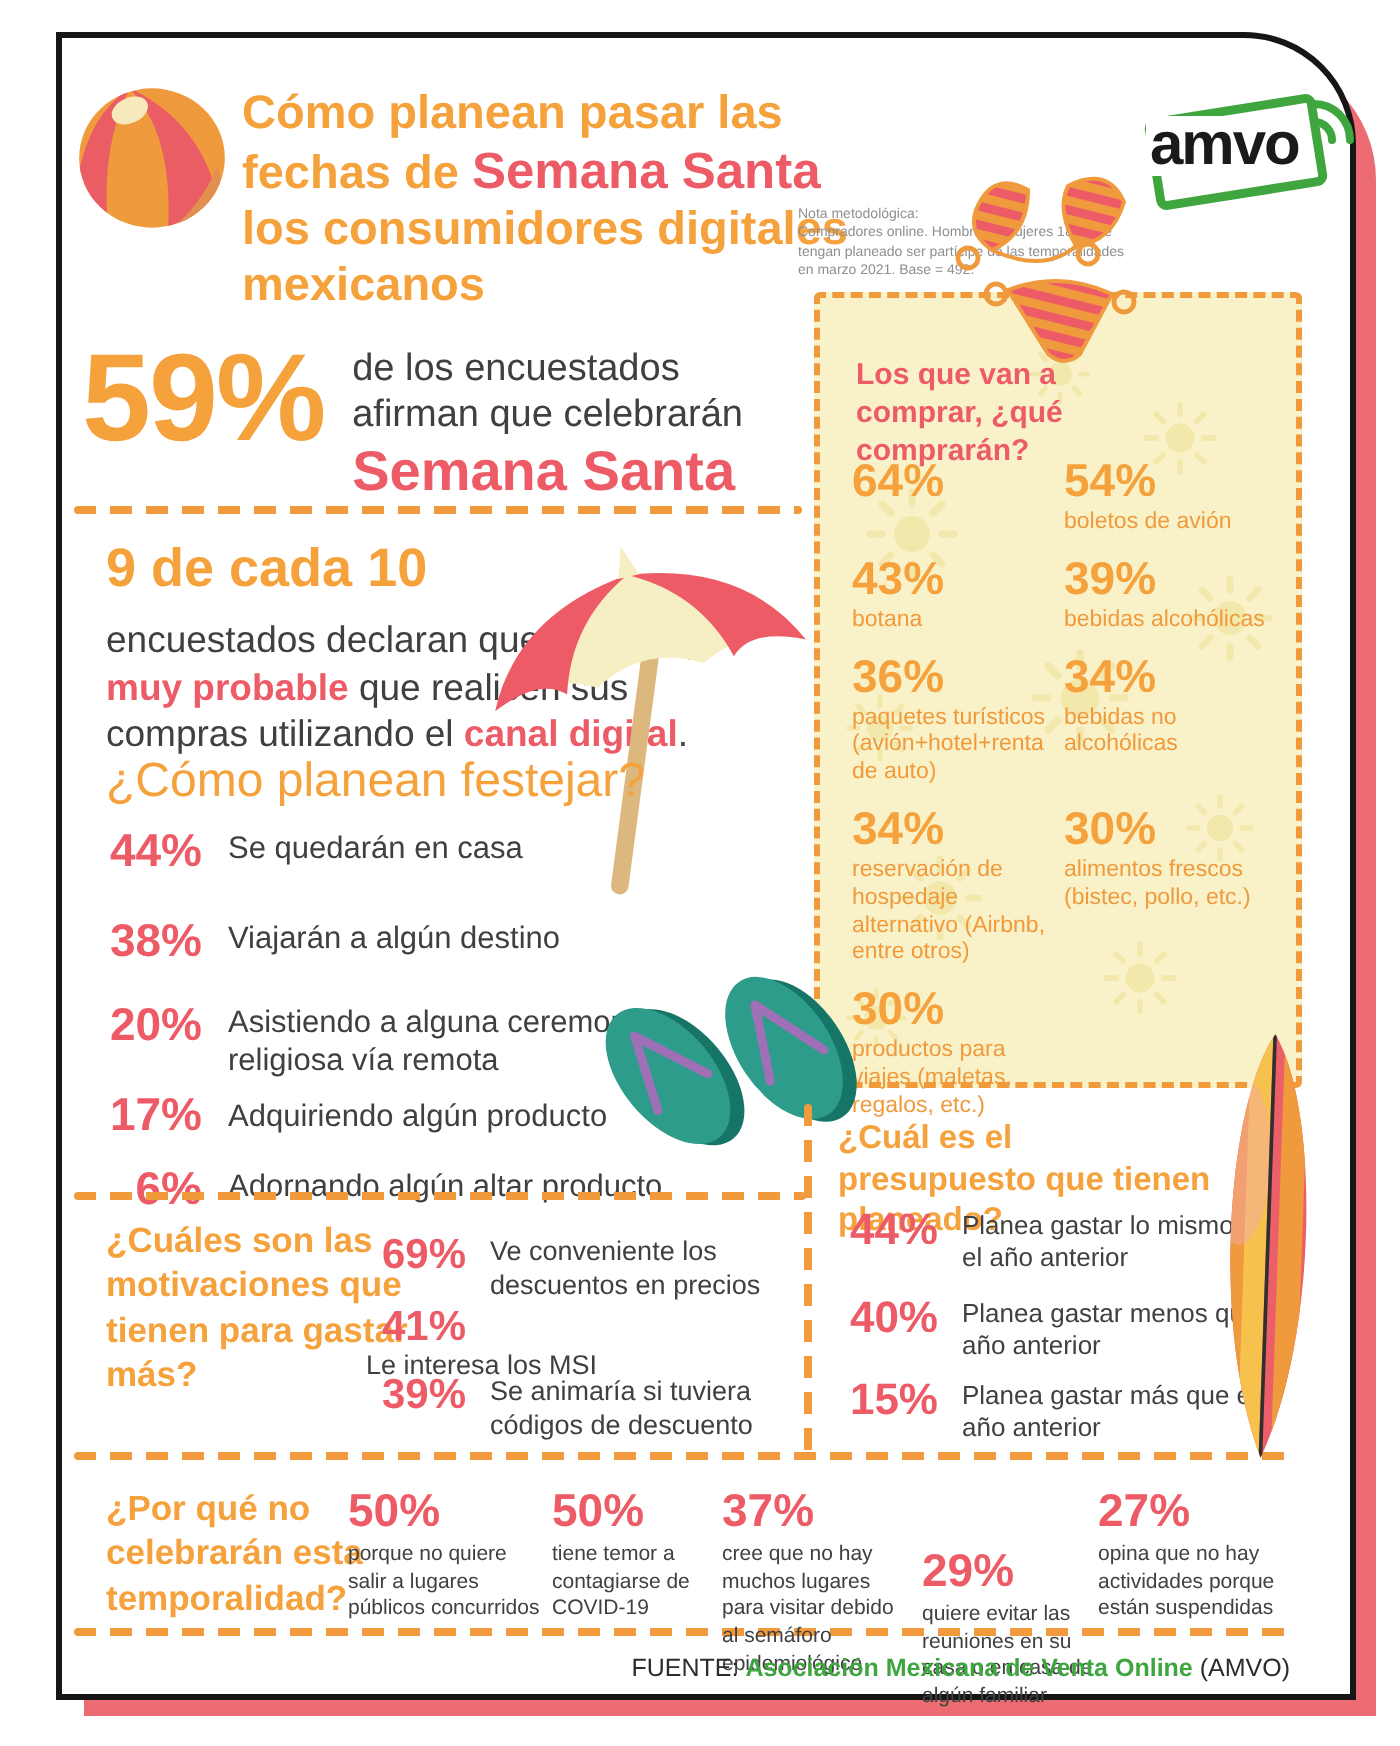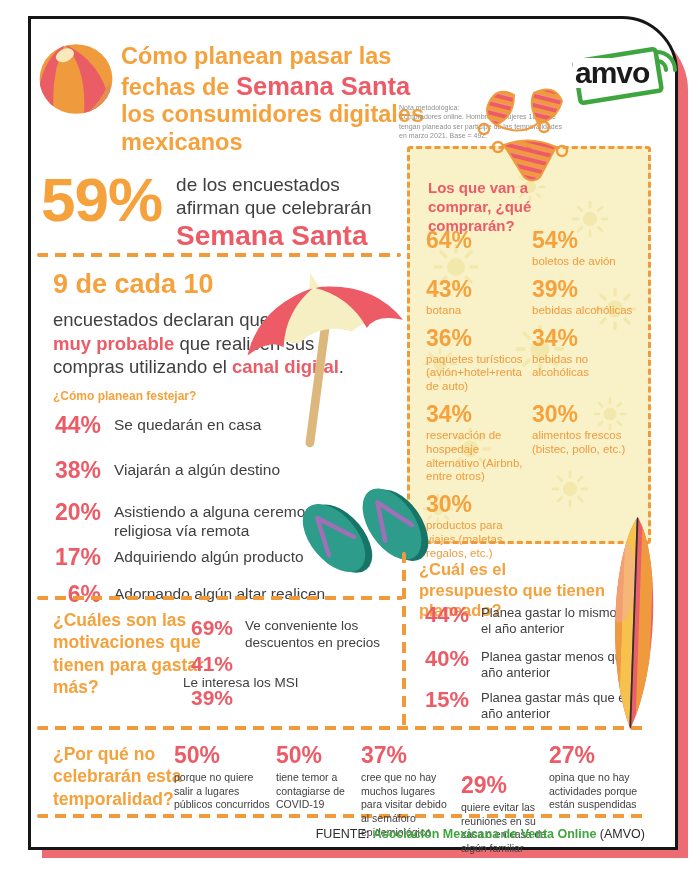--- a/index.html
+++ b/index.html
@@ -19,21 +19,21 @@
   .title .hl{color:var(--red);font-size:25.5px;}
   .nota{left:368px;top:84px;width:168px;font-size:7px;line-height:1.35;color:var(--gray);}
   .hero{left:10px;top:150px;display:flex;align-items:flex-start;}
   .hero-num{font-size:62px;font-weight:800;color:var(--orange);line-height:1;letter-spacing:-1px;}
   .hero-txt{margin-left:14px;margin-top:4px;font-size:19px;line-height:1.22;color:var(--dark);}
   .hero-txt .hl{display:block;margin-top:2px;font-size:28px;font-weight:800;color:var(--red);line-height:1.05;}
   .nine{left:22px;top:250px;width:312px;}
   .nine h2{margin:0 0 8px 0;font-size:27px;font-weight:800;color:var(--orange);}
   .nine p{margin:0;font-size:18.5px;line-height:1.28;color:var(--dark);}
   .nine p .hl{color:var(--red);font-weight:800;}
-  .fj-title{left:22px;top:358px;font-size:12px;font-weight:700;color:var(--orange);margin-top:12px;}
+  .fj-title{left:22px;top:358px;font-size:24px;font-weight:400;color:var(--orange);}
   .fj-row{left:0;display:flex;align-items:flex-start;}
   .fj-row .pct{width:70px;text-align:right;font-size:23px;font-weight:800;color:var(--red);line-height:1;}
   .fj-row .lbl{margin-left:13px;margin-top:2px;width:240px;font-size:15.5px;line-height:1.22;color:var(--dark);}
   .ybox{left:376px;top:127px;width:238px;height:392px;background:var(--yellowbg);border:3px dashed var(--orange2);border-radius:3px;}
   .ybox-title{position:absolute;left:18px;top:30px;width:165px;font-size:15px;line-height:1.25;font-weight:800;color:var(--red);}
   .shop-grid{position:absolute;left:16px;top:80px;width:210px;display:grid;grid-template-columns:100px 106px;column-gap:6px;row-gap:9px;}
   .cell .pct{font-size:23px;font-weight:800;color:var(--orange);line-height:1;}
   .cell .lbl{margin-top:3px;font-size:11.5px;line-height:1.2;color:var(--orange2);}
   .pp-title{left:388px;top:540px;width:190px;font-size:16.5px;line-height:1.25;font-weight:800;color:var(--orange);}
   .pp-row{display:flex;align-items:flex-start;}
@@ -127,27 +127,27 @@
       <div class="lbl">Se quedarán en casa</div>
     </div>
     <div class="abs fj-row" style="top:440px;">
       <div class="pct">38%</div>
       <div class="lbl">Viajarán a algún destino</div>
     </div>
     <div class="abs fj-row" style="top:482px;">
       <div class="pct">20%</div>
       <div class="lbl">Asistiendo a alguna ceremonia religiosa vía remota</div>
     </div>
-    <div class="abs fj-row" style="top:527px;">
+    <div class="abs fj-row" style="top:527px;align-items:flex-end;">
       <div class="pct">17%</div>
       <div class="lbl">Adquiriendo algún producto</div>
     </div>
     <div class="abs fj-row" style="top:564px;">
       <div class="pct">6%</div>
-      <div class="lbl">Adornando algún altar realicen</div>
+      <div class="lbl">Adornando algún altar producto</div>
     </div>
 
     <div class="abs ybox">
       <svg style="position:absolute;left:0;top:0;" width="232" height="386" viewBox="0 0 232 386">
         <defs>
           <g id="sun">
               <circle cx="0" cy="0" r="6" fill="#F3E8AC"></circle>
             <g stroke="#F3E8AC" stroke-width="2.4" stroke-linecap="round">
               <line x1="0" y1="-10" x2="0" y2="-14"></line>
                 <line x1="0" y1="10" x2="0" y2="14"></line>
@@ -284,20 +284,21 @@
     <div class="abs mv-row" style="left:140px;top:598px;">
       <div class="pct">69%</div>
       <div class="lbl">Ve conveniente los descuentos en precios</div>
     </div>
     <div class="abs mv-row" style="left:140px;top:634px;flex-direction:column;">
       <div class="pct">41%</div>
       <div class="lbl">Le interesa los MSI</div>
     </div>
     <div class="abs mv-row" style="left:140px;top:668px;">
       <div class="pct">39%</div>
+      <div class="lbl">Se animaría si tuviera códigos de descuento</div>
     </div>
 
     <div class="abs nc-title">¿Por qué no celebrarán esta temporalidad?</div>
     <div class="abs nc-col" style="left:143px;top:725px;">
       <div class="pct">50%</div>
       <div class="lbl">porque no quiere salir a lugares públicos concurridos</div>
     </div>
     <div class="abs nc-col" style="left:245px;top:725px;">
       <div class="pct">50%</div>
       <div class="lbl">tiene temor a contagiarse de COVID-19</div>

